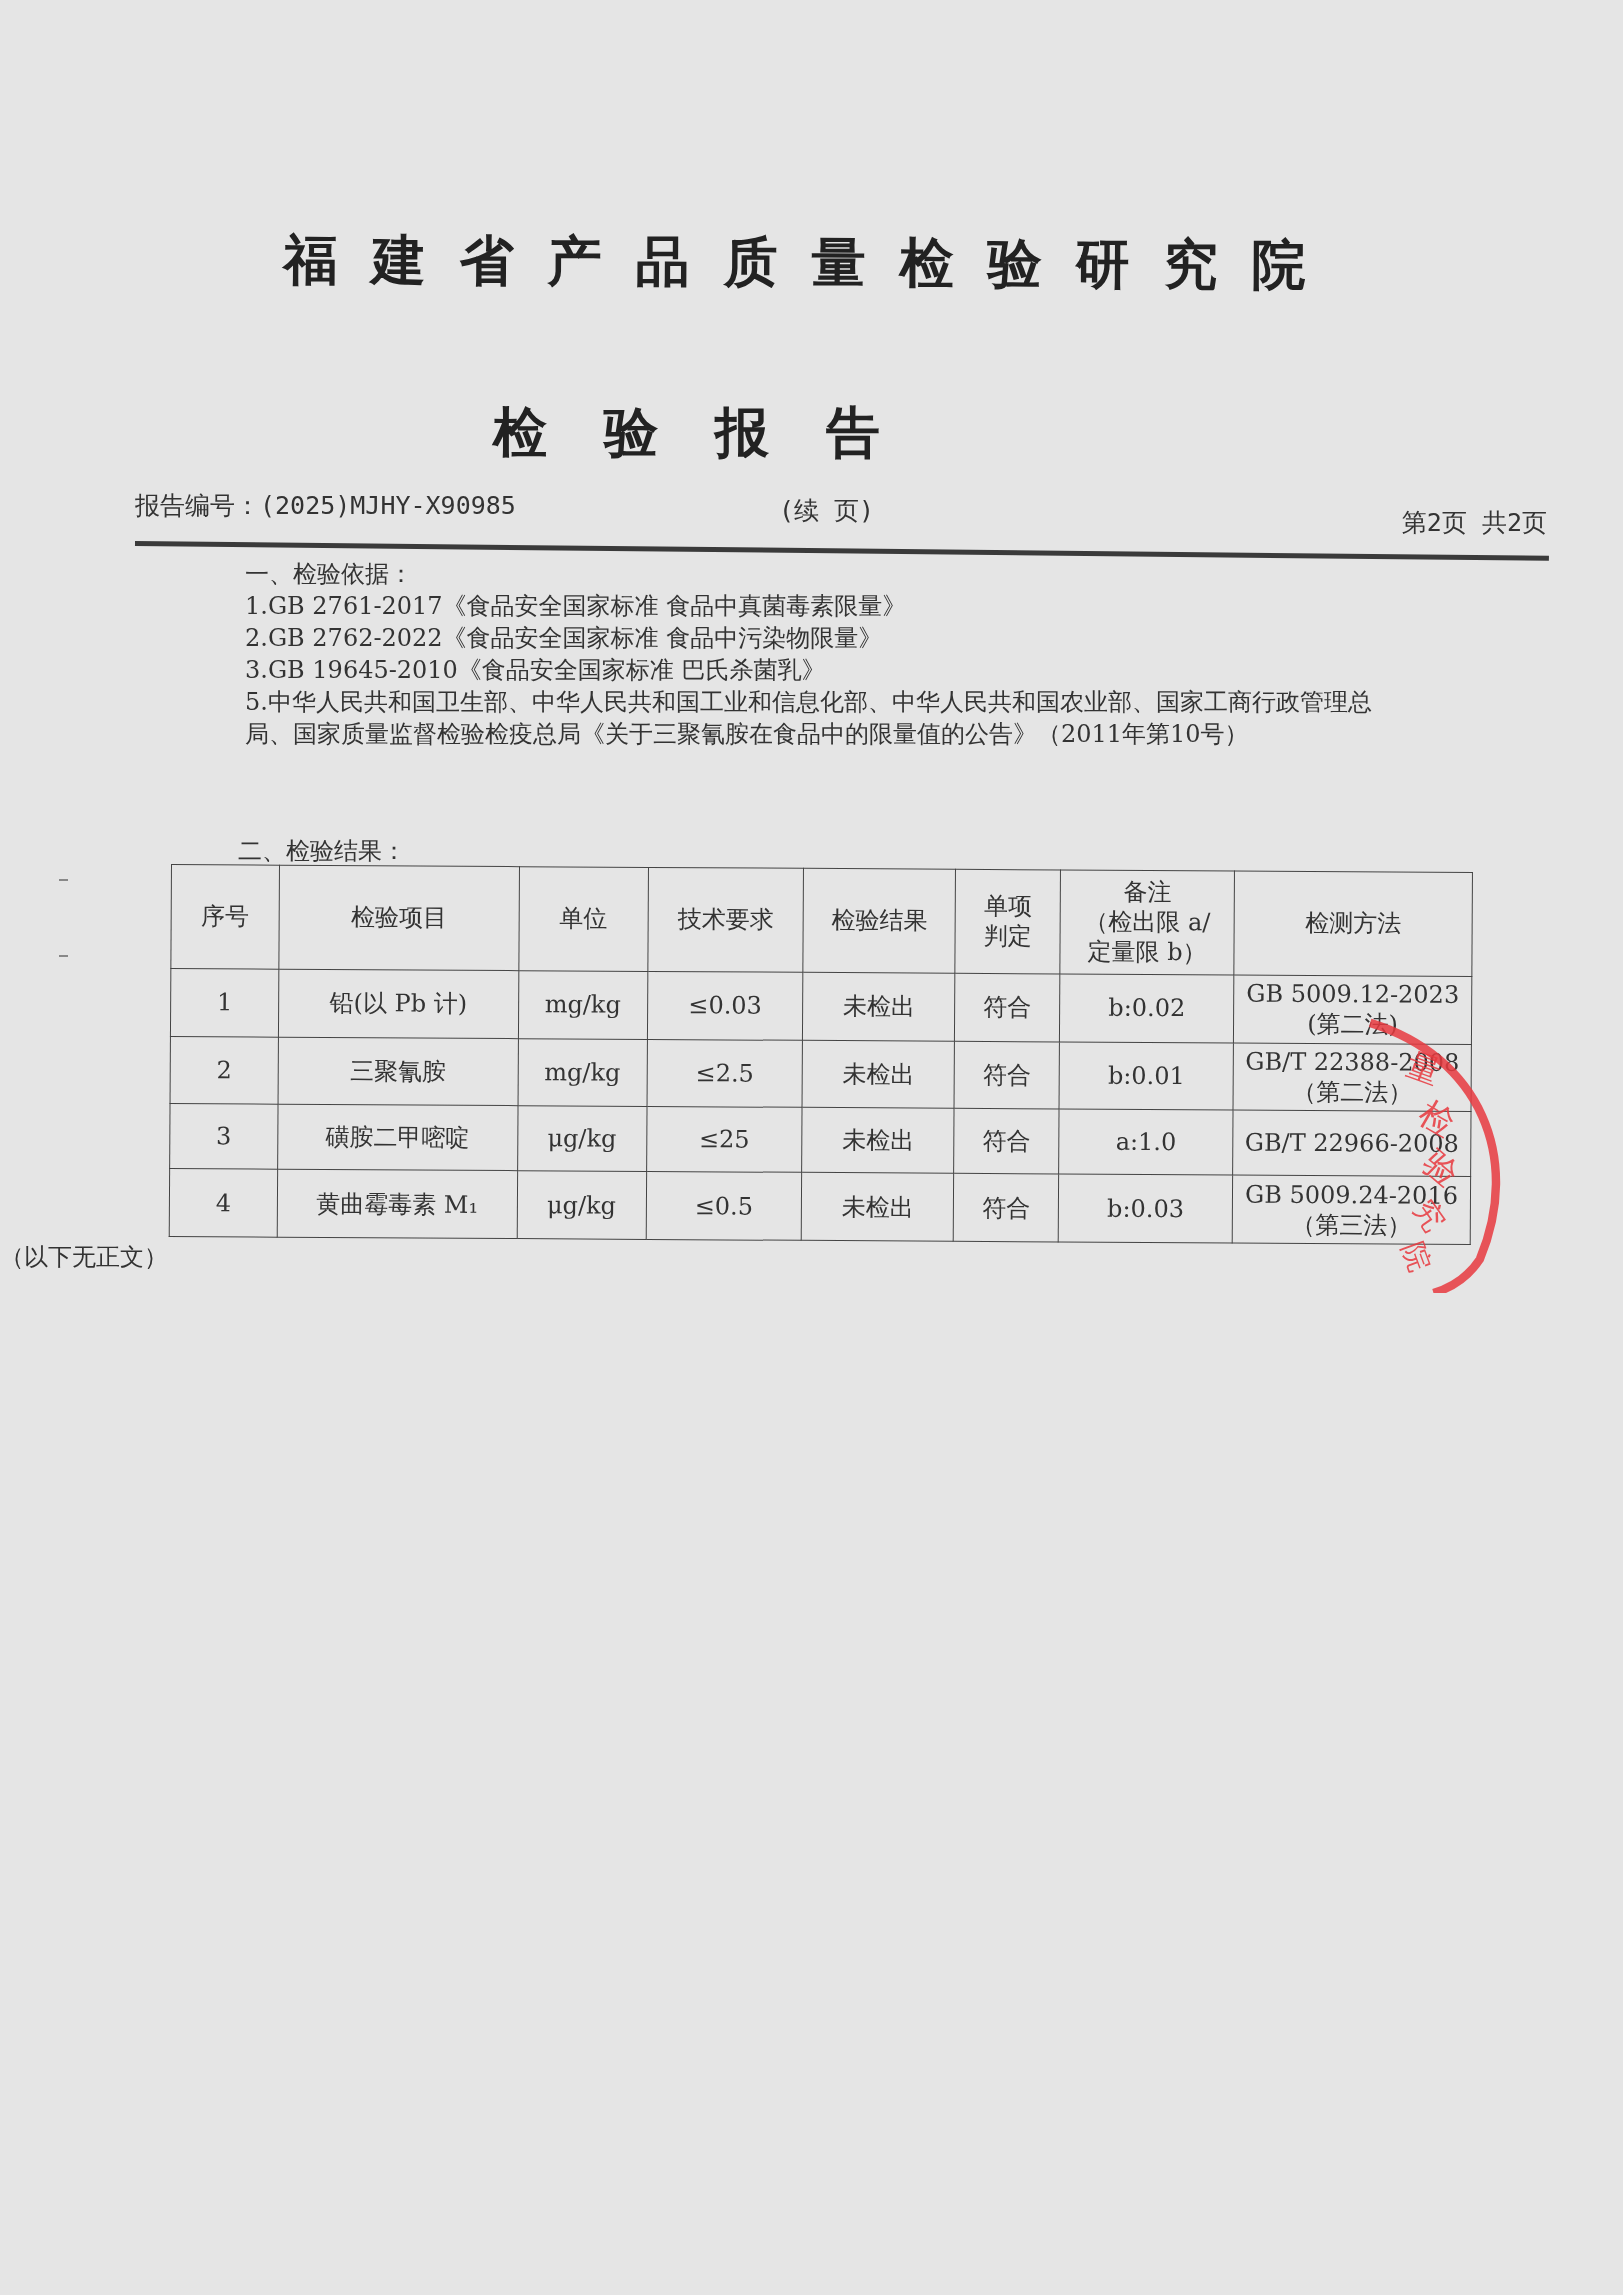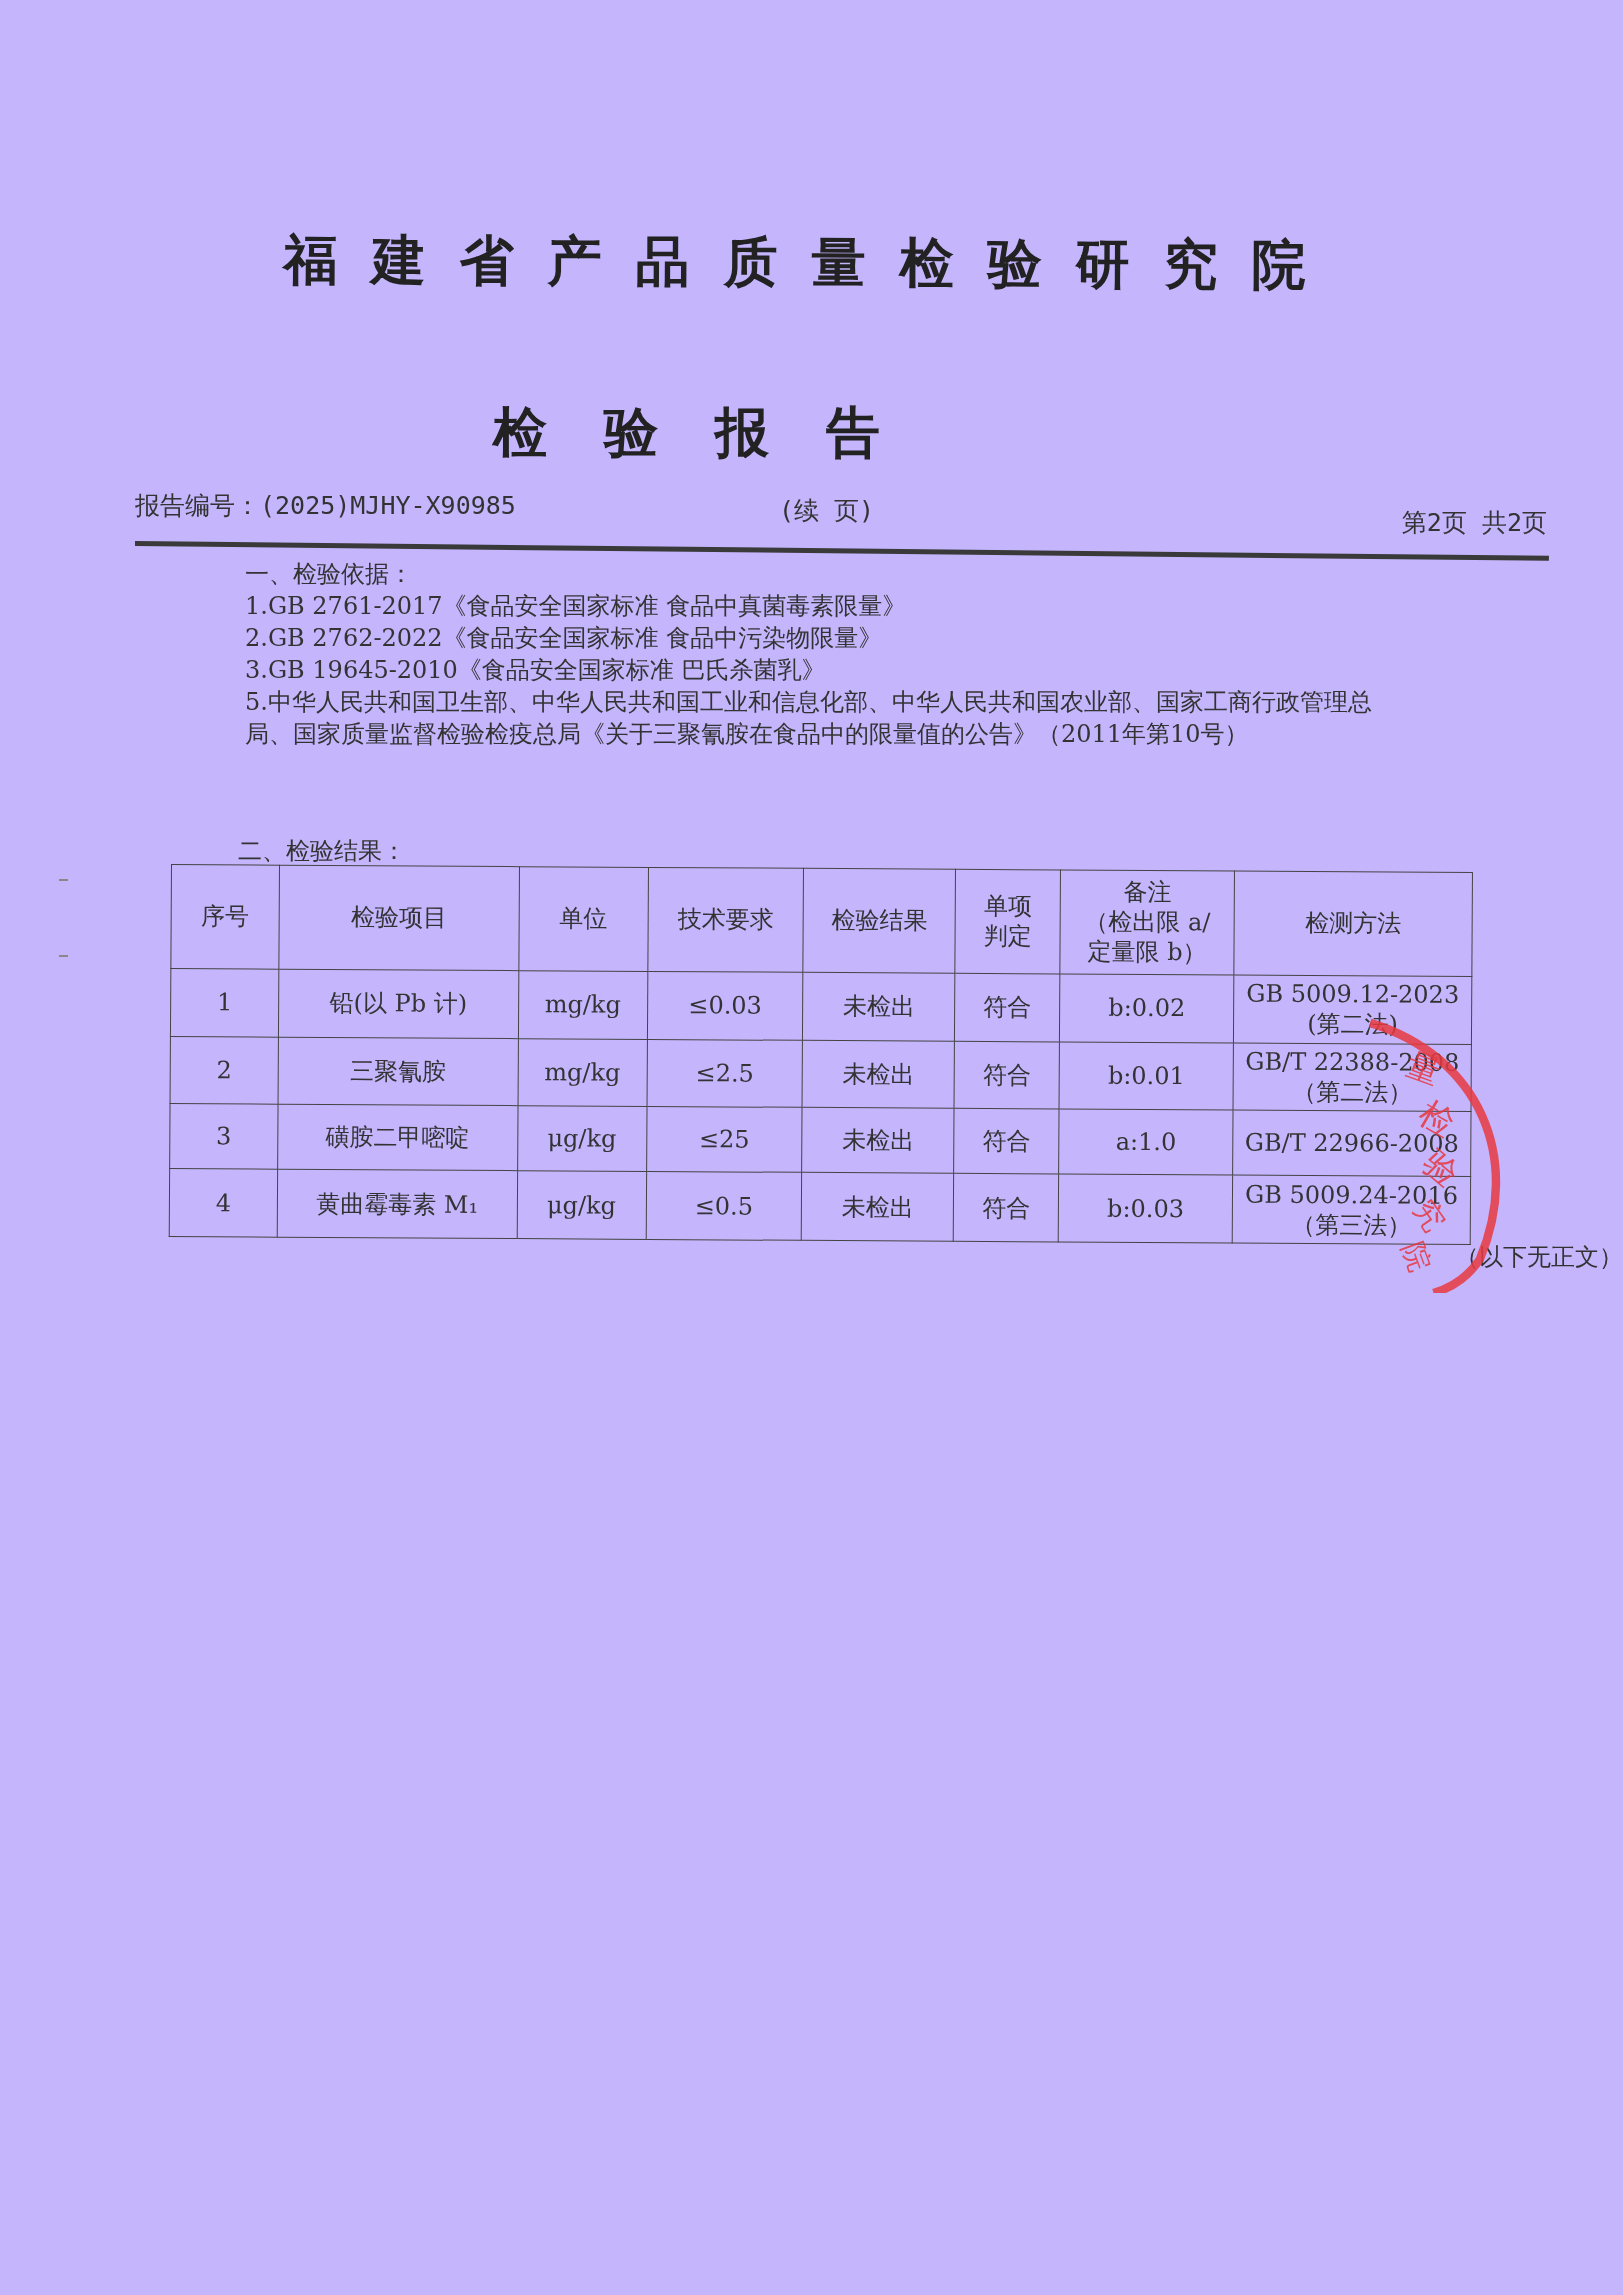--- a/index.html
+++ b/index.html
@@ -1,18 +1,18 @@
 <!DOCTYPE html>
 <html style="font-size:13.5px"><head>
 <meta charset="utf-8">
 <style>
   html, body { margin:0; padding:0; background:#ffffff; }
   body { width:1623px; height:2295px; position:relative; overflow:hidden;
          font-family:"DejaVu Serif","Liberation Serif",serif; color:#2a2a2a; }
-  .page { position:absolute; left:0; top:0; width:1623px; height:2295px; background:#c4b5fd; }
+  .page { position:absolute; left:0; top:0; width:1623px; height:2295px; background:#e5e5e5; }
   .title1 { position:absolute; top:227px; left:0; width:1623px; text-align:center;
             font-family:"DejaVu Sans",sans-serif; font-weight:bold; font-size:54px;
             letter-spacing:34px; color:#222; transform:rotate(0.3deg); }
   .title2 { position:absolute; top:320px; left:0; width:1623px; text-align:center;
             font-family:"DejaVu Sans",sans-serif; font-weight:bold; font-size:46px; color:#222; }
   .title3 { position:absolute; top:397px; left:0; width:1430px; text-align:center;
             font-family:"DejaVu Sans",sans-serif; font-weight:bold; font-size:54px;
             letter-spacing:57px; color:#222; }
   .meta { position:absolute; top:489px; left:135px; width:1412px; height:42px;
           font-family:"DejaVu Sans Mono","Liberation Mono",monospace; font-size:25px; color:#333; }
@@ -26,21 +26,21 @@
   .basis .wrap { white-space:normal; width:1167px; }
   .results-head { position:absolute; left:238px; top:835px; font-size:24px; color:#333; }
   table.results { position:absolute; left:171px; top:864px; width:1302px; border-collapse:collapse;
                   font-size:24px; color:#333; transform:rotate(0.35deg); transform-origin:left top; }
   table.results th, table.results td { border:1.7px solid #444; text-align:center; vertical-align:middle;
                   font-weight:normal; padding:3.4px 5px; line-height:30px; }
   table.results th { height:96px; }
   table.results td { height:57px; }
   td.left { text-align:left; padding-left:13.5px; }
   td.method { text-align:left; padding-left:12px; line-height:27px; }
-  .end-note { position:absolute; left:0; width:1623px; top:1241px; text-align:right; font-size:24px; color:#333; }
+  .end-note { position:absolute; left:0; width:1623px; top:1241px; text-align:left; font-size:24px; color:#333; }
   .stamp { position:absolute; left:1353px; top:1006px; width:220px; height:287px; pointer-events:none; }
   .margin-mark { position:absolute; left:59px; width:8.5px; height:1.7px; background:#888; }
 </style>
 </head>
 <body>
 
 <div class="page">
 
   <div class="title1">福建省产品质量检验研究院</div>
   <div class="title3">检验报告</div>

